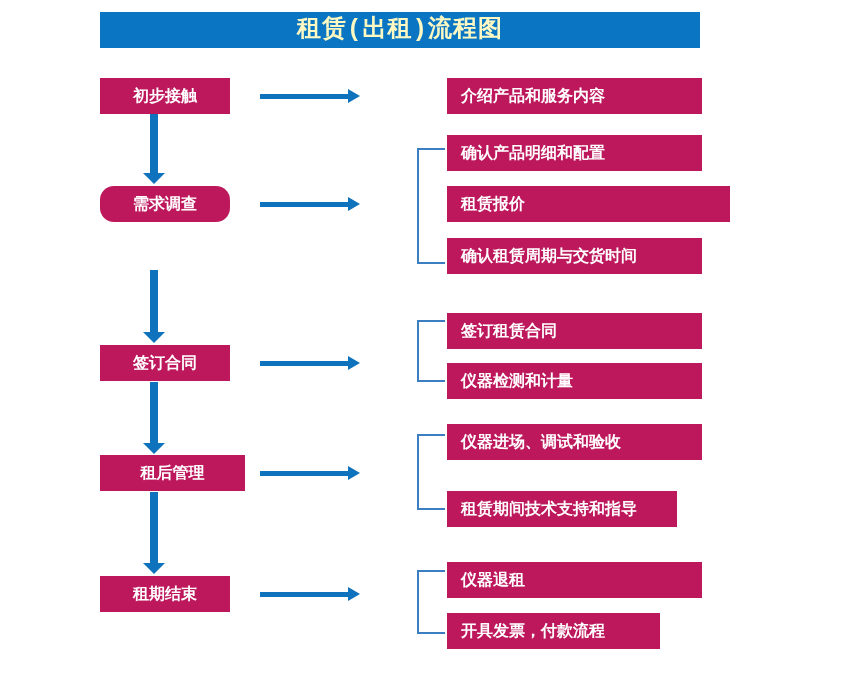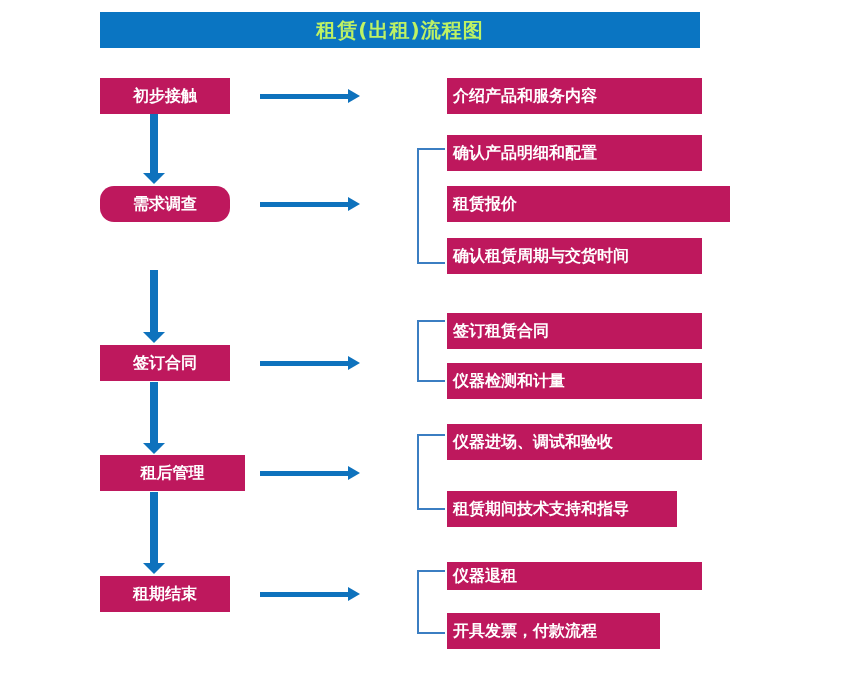--- a/index.html
+++ b/index.html
@@ -22,25 +22,26 @@
     left: 100px;
     top: 12px;
     width: 600px;
     height: 36px;
     background: #0a75c2;
     display: flex;
     align-items: center;
     justify-content: center;
   }
   .title-bar .title-text {
-    color: #bef264;
-    font-size: 20px;
+    color: #fef9c3;
+    font-size: 24px;
     font-weight: bold;
     letter-spacing: 1px;
     line-height: 1;
+    font-family: Liberation Mono, monospace;
   }
 
   
   .pbox {
     position: absolute;
     background: #be185d;
     display: flex;
     align-items: center;
     box-sizing: border-box;
   }
@@ -52,21 +53,21 @@
     white-space: nowrap;
   }
 
   
   .stage-box {
     justify-content: center;
   }
   
   .detail-box {
     justify-content: flex-start;
-    padding-left: 6px;
+    padding-left: 14px;
   }
 
   
   .v-arrow {
     position: absolute;
     width: 22px;
   }
   .v-arrow .shaft {
     position: absolute;
     left: 7px;
@@ -157,21 +158,21 @@
       </div>
       <div class="pbox detail-box" style="left: 447px; top: 363px; width: 255px; height: 36px;">
         <span class="pbox-text">仪器检测和计量</span>
       </div>
       <div class="pbox detail-box" style="left: 447px; top: 424px; width: 255px; height: 36px;">
         <span class="pbox-text">仪器进场、调试和验收</span>
       </div>
       <div class="pbox detail-box" style="left: 447px; top: 491px; width: 230px; height: 36px;">
         <span class="pbox-text">租赁期间技术支持和指导</span>
       </div>
-      <div class="pbox detail-box" style="left: 447px; top: 562px; width: 255px; height: 28px;">
+      <div class="pbox detail-box" style="left: 447px; top: 562px; width: 255px; height: 36px;">
         <span class="pbox-text">仪器退租</span>
       </div>
       <div class="pbox detail-box" style="left: 447px; top: 613px; width: 213px; height: 36px;">
         <span class="pbox-text">开具发票，付款流程</span>
       </div>
       <div class="v-arrow" style="left: 143px; top: 114px; height: 70px;">
         <div class="shaft" style="height: 59px;"></div>
         <div class="head" style="top: 59px;"></div>
       </div>
       <div class="v-arrow" style="left: 143px; top: 270px; height: 73px;">

